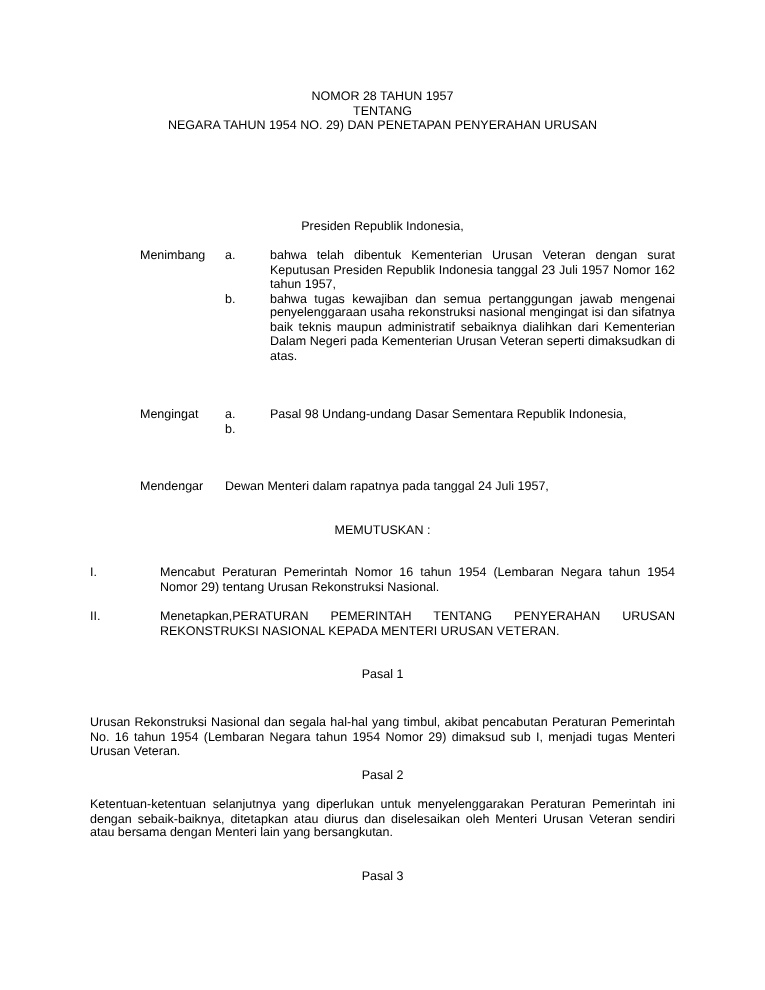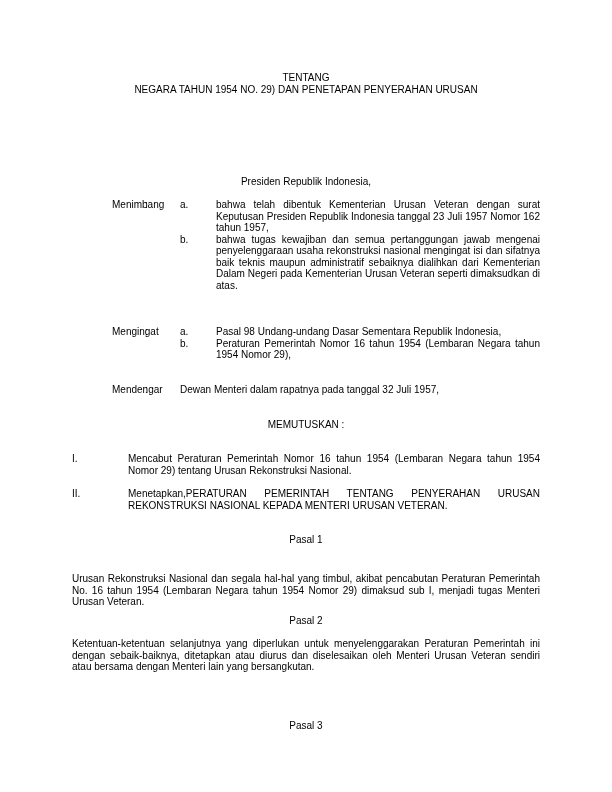--- a/index.html
+++ b/index.html
@@ -22,20 +22,21 @@
   .roman-mark { position: absolute; left: 0; top: 0; }
   .roman-body { margin-left: 56px; text-align: justify; }
   .para { text-align: justify; }
 </style>
 </head>
 <body>
 
 <div class="page">
 
   <div class="title-block">
+    <div>NOMOR 28 TAHUN 1957</div>
     <div>TENTANG</div>
     <div>NEGARA TAHUN 1954 NO. 29) DAN PENETAPAN PENYERAHAN URUSAN</div>
   </div>
 
   <div class="abs center" style="top:176px;">Presiden Republik Indonesia,</div>
 
   <div class="abs" style="top:199px;">
     <div class="row">
       <span class="lbl">Menimbang</span>
       <span class="colon">:</span>
@@ -50,29 +51,28 @@
 
   <div class="abs" style="top:326px;">
     <div class="row">
       <span class="lbl">Mengingat</span>
       <span class="colon">:</span>
       <span class="mark">a.</span>
       <div class="body">Pasal 98 Undang-undang Dasar Sementara Republik Indonesia,</div>
     </div>
     <div class="row">
       <span class="mark">b.</span>
-      <div class="body">Peraturan Pemerintah Nomor 16 tahun 1954 (Lembaran Negara tahun 1954 Nomor 29),</div>
     </div>
   </div>
 
   <div class="abs" style="top:384px;">
     <div class="row">
       <span class="lbl">Mendengar</span>
       <span class="colon">:</span>
-      <div class="body-wide">Dewan Menteri dalam rapatnya pada tanggal 32 Juli 1957,</div>
+      <div class="body-wide">Dewan Menteri dalam rapatnya pada tanggal 24 Juli 1957,</div>
     </div>
   </div>
 
   <div class="abs center" style="top:419px;">MEMUTUSKAN :</div>
 
   <div class="abs" style="top:453px;">
     <div class="row">
       <span class="roman-mark">I.</span>
       <div class="roman-body">Mencabut Peraturan Pemerintah Nomor 16 tahun 1954 (Lembaran Negara tahun 1954 Nomor 29) tentang Urusan Rekonstruksi Nasional.</div>
     </div>
@@ -83,15 +83,15 @@
       <div class="roman-body">Menetapkan,PERATURAN PEMERINTAH TENTANG PENYERAHAN URUSAN REKONSTRUKSI NASIONAL KEPADA MENTERI URUSAN VETERAN.</div>
     </div>
   </div>
 
   <div class="abs center" style="top:534px;">Pasal 1</div>
   <div class="abs para" style="top:573px;">Urusan Rekonstruksi Nasional dan segala hal-hal yang timbul, akibat pencabutan Peraturan Pemerintah No. 16 tahun 1954 (Lembaran Negara tahun 1954 Nomor 29) dimaksud sub I, menjadi tugas Menteri Urusan Veteran.</div>
 
   <div class="abs center" style="top:615px;">Pasal 2</div>
   <div class="abs para" style="top:638px;">Ketentuan-ketentuan selanjutnya yang diperlukan untuk menyelenggarakan Peraturan Pemerintah ini dengan sebaik-baiknya, ditetapkan atau diurus dan diselesaikan oleh Menteri Urusan Veteran sendiri atau bersama dengan Menteri lain yang bersangkutan.</div>
 
-  <div class="abs center" style="top:696px;margin-top:24px;">Pasal 3</div>
+  <div class="abs center" style="top:696px;">Pasal 3</div>
 
 </div>
 
 </body></html>

